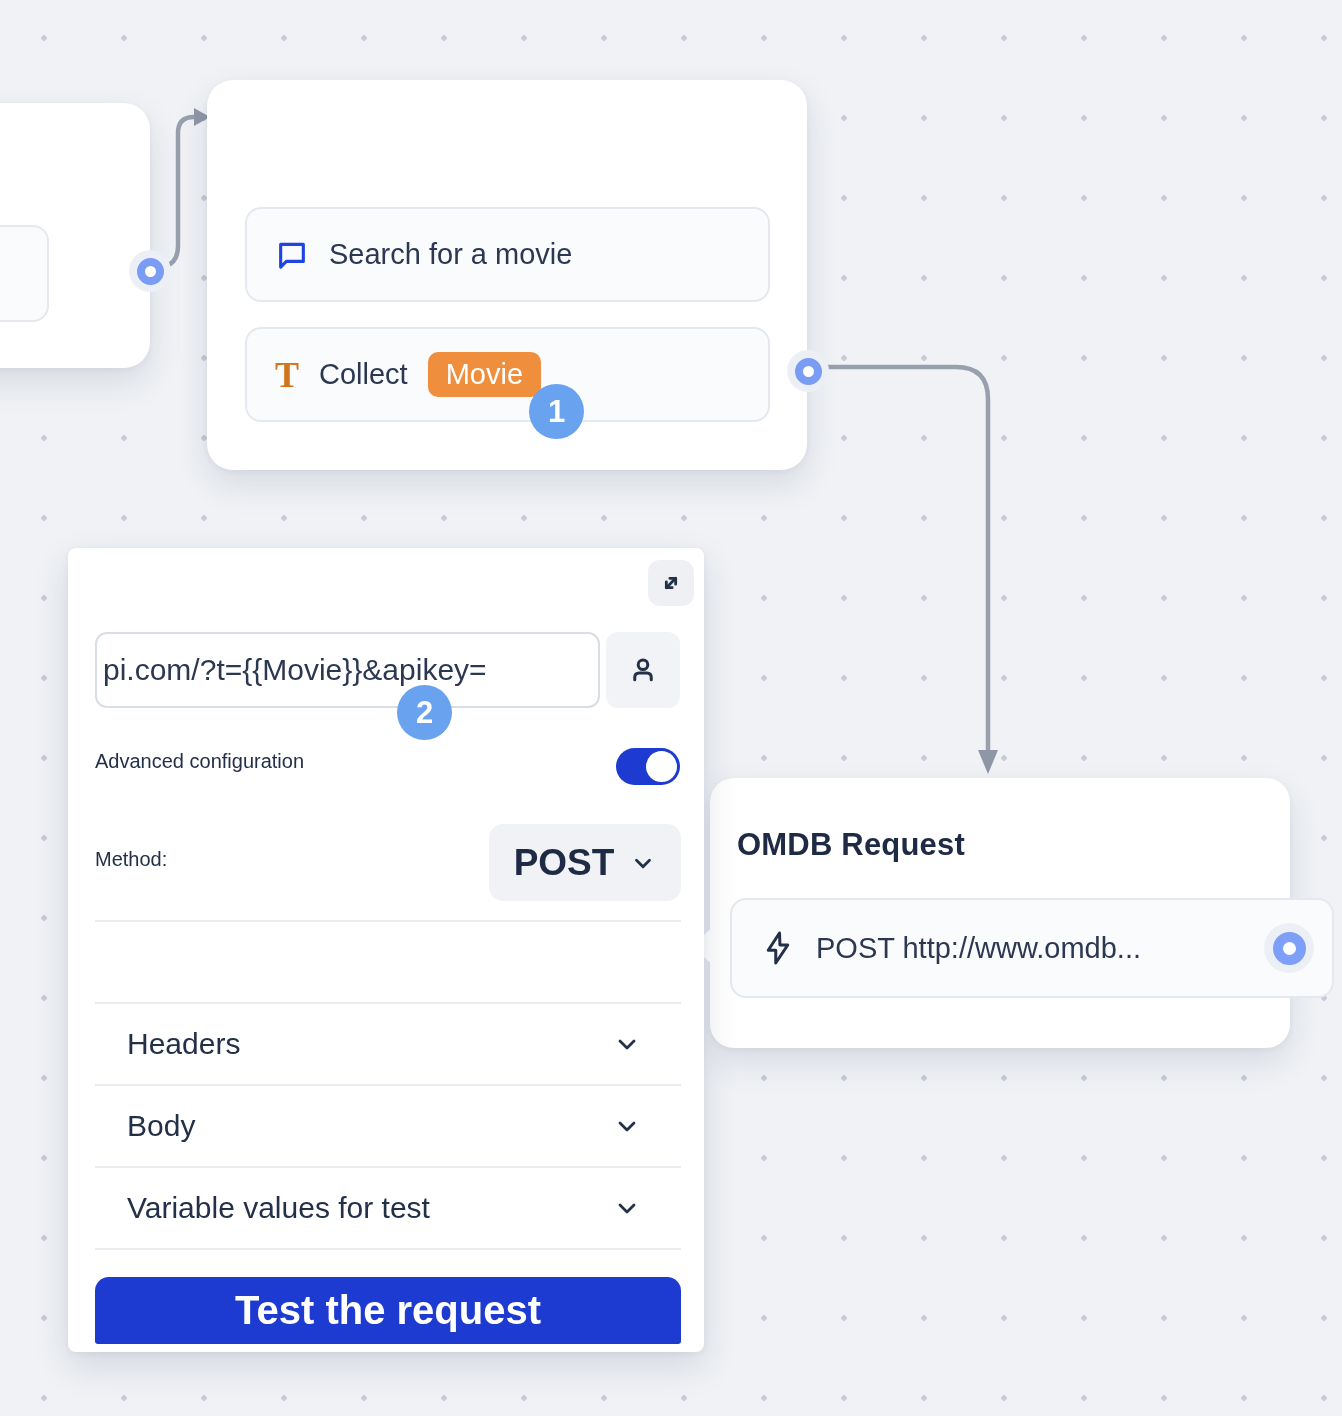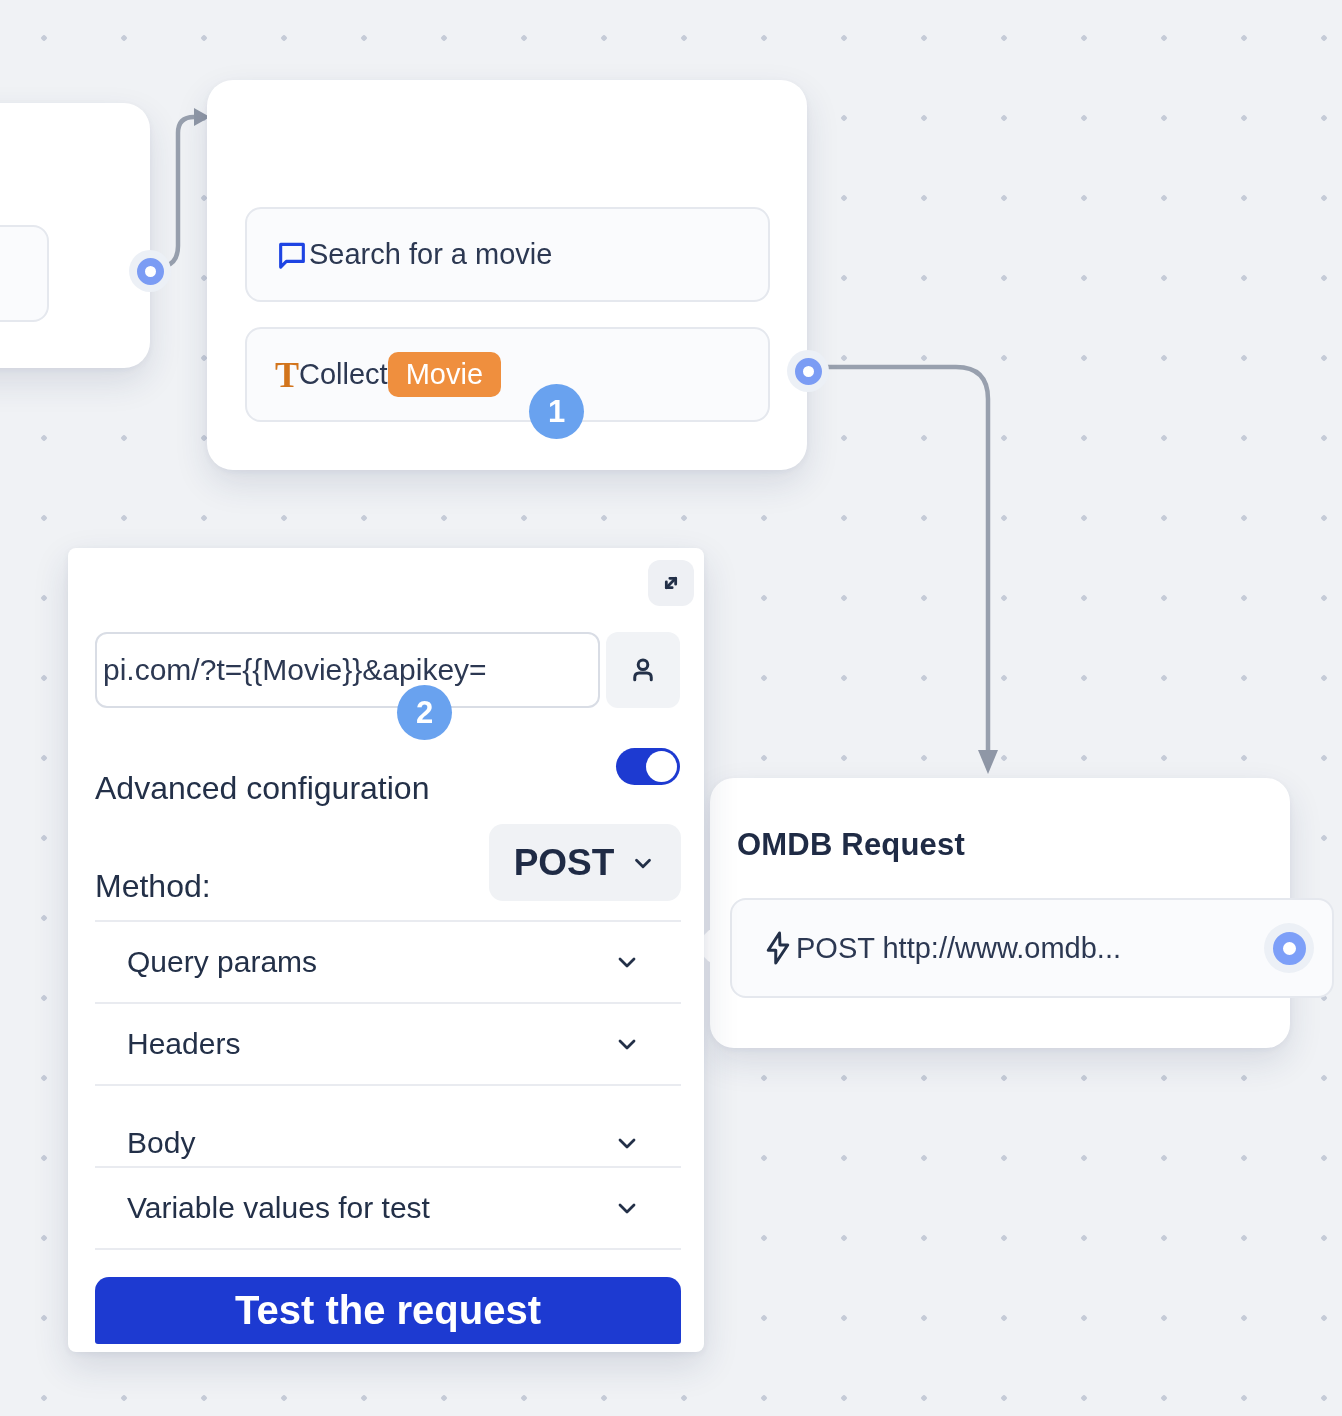--- a/index.html
+++ b/index.html
@@ -19,21 +19,21 @@
   svg.wires{ position:absolute; inset:0; z-index:1; }
 
   .card{
     position:absolute; background:#ffffff; border-radius:26px;
     box-shadow:0 14px 34px rgba(35,48,90,0.12), 0 2px 6px rgba(35,48,90,0.05);
     z-index:2;
   }
   .node-title{ font-size:31px; font-weight:700; color:#1f2b45; letter-spacing:0.2px; }
   .node-row{
     position:absolute; background:#fafbfd; border:2px solid #e5e8ee; border-radius:16px;
-    display:flex; align-items:center; padding:0 28px;
+    display:flex; align-items:center; gap:20px; padding:0 28px;
     font-size:29px; color:#2c3852; white-space:nowrap; overflow:hidden;
   }
   .icon{ flex:0 0 auto; display:inline-flex; }
 
   
   .port{ position:absolute; border-radius:50%; background:#ecf0f6; display:flex; align-items:center; justify-content:center; z-index:3; }
   .port .ring{ background:#ffffff; border-radius:50%; }
   .port.small{ width:42px; height:42px; }
   .port.small .ring{ width:27px; height:27px; border:8px solid #7b9cf4; }
   .port.big{ width:50px; height:50px; }
@@ -61,21 +61,21 @@
   .icon-btn{
     position:absolute; background:#eef0f4; border:none; border-radius:12px;
     display:flex; align-items:center; justify-content:center; cursor:pointer; color:#233048;
   }
   .url-input{
     position:absolute; left:27px; top:84px; width:505px; height:76px;
     border:2px solid #d9dde5; border-radius:12px; background:#ffffff;
     font-family:"Liberation Sans", sans-serif; font-size:30px; color:#2c3852;
     padding:0 6px; outline:none;
   }
-  .panel-label{ position:absolute; left:27px; font-size:32px; color:#233048;margin-top:20px; }
+  .panel-label{ position:absolute; left:27px; font-size:20px; color:#233048; }
   .toggle{
     position:absolute; left:548px; top:200px; width:64px; height:37px;
     background:#1d3ad1; border-radius:999px; cursor:pointer;
   }
   .toggle .knob{ position:absolute; top:3px; right:3px; width:31px; height:31px; background:#ffffff; border-radius:50%; }
   .method-select{
     position:absolute; left:421px; top:276px; width:192px; height:77px;
     background:#f0f2f5; border-radius:14px; cursor:pointer;
     display:flex; align-items:center; justify-content:center; gap:16px;
   }
@@ -193,41 +193,33 @@
       <span class="val">POST</span>
       <span class="chev">
         <svg width="26" height="26" viewBox="0 0 24 24" fill="none" stroke="currentColor" stroke-width="2.6" stroke-linecap="round" stroke-linejoin="round">
             <polyline points="6,9.5 12,15.5 18,9.5"></polyline>
           </svg>
       </span>
     </div>
 
     <div class="divider" style="top:372px;"></div>
 
-    <div class="section-row" style="top:374px;">
-      <span>Query params</span>
-      <span class="chev">
-        <svg width="28" height="28" viewBox="0 0 24 24" fill="none" stroke="currentColor" stroke-width="2.4" stroke-linecap="round" stroke-linejoin="round">
-            <polyline points="6,9.5 12,15.5 18,9.5"></polyline>
-          </svg>
-      </span>
-    </div>
     <div class="divider" style="top:454px;"></div>
 
     <div class="section-row" style="top:456px;">
       <span>Headers</span>
       <span class="chev">
         <svg width="28" height="28" viewBox="0 0 24 24" fill="none" stroke="currentColor" stroke-width="2.4" stroke-linecap="round" stroke-linejoin="round">
             <polyline points="6,9.5 12,15.5 18,9.5"></polyline>
           </svg>
       </span>
     </div>
     <div class="divider" style="top:536px;"></div>
 
-    <div class="section-row" style="top:555px;justify-content:space-between;">
+    <div class="section-row" style="top:538px;justify-content:space-between;">
       <span>Body</span>
       <span class="chev">
         <svg width="28" height="28" viewBox="0 0 24 24" fill="none" stroke="currentColor" stroke-width="2.4" stroke-linecap="round" stroke-linejoin="round">
             <polyline points="6,9.5 12,15.5 18,9.5"></polyline>
           </svg>
       </span>
     </div>
     <div class="divider" style="top:618px;"></div>
 
     <div class="section-row" style="top:620px;">

